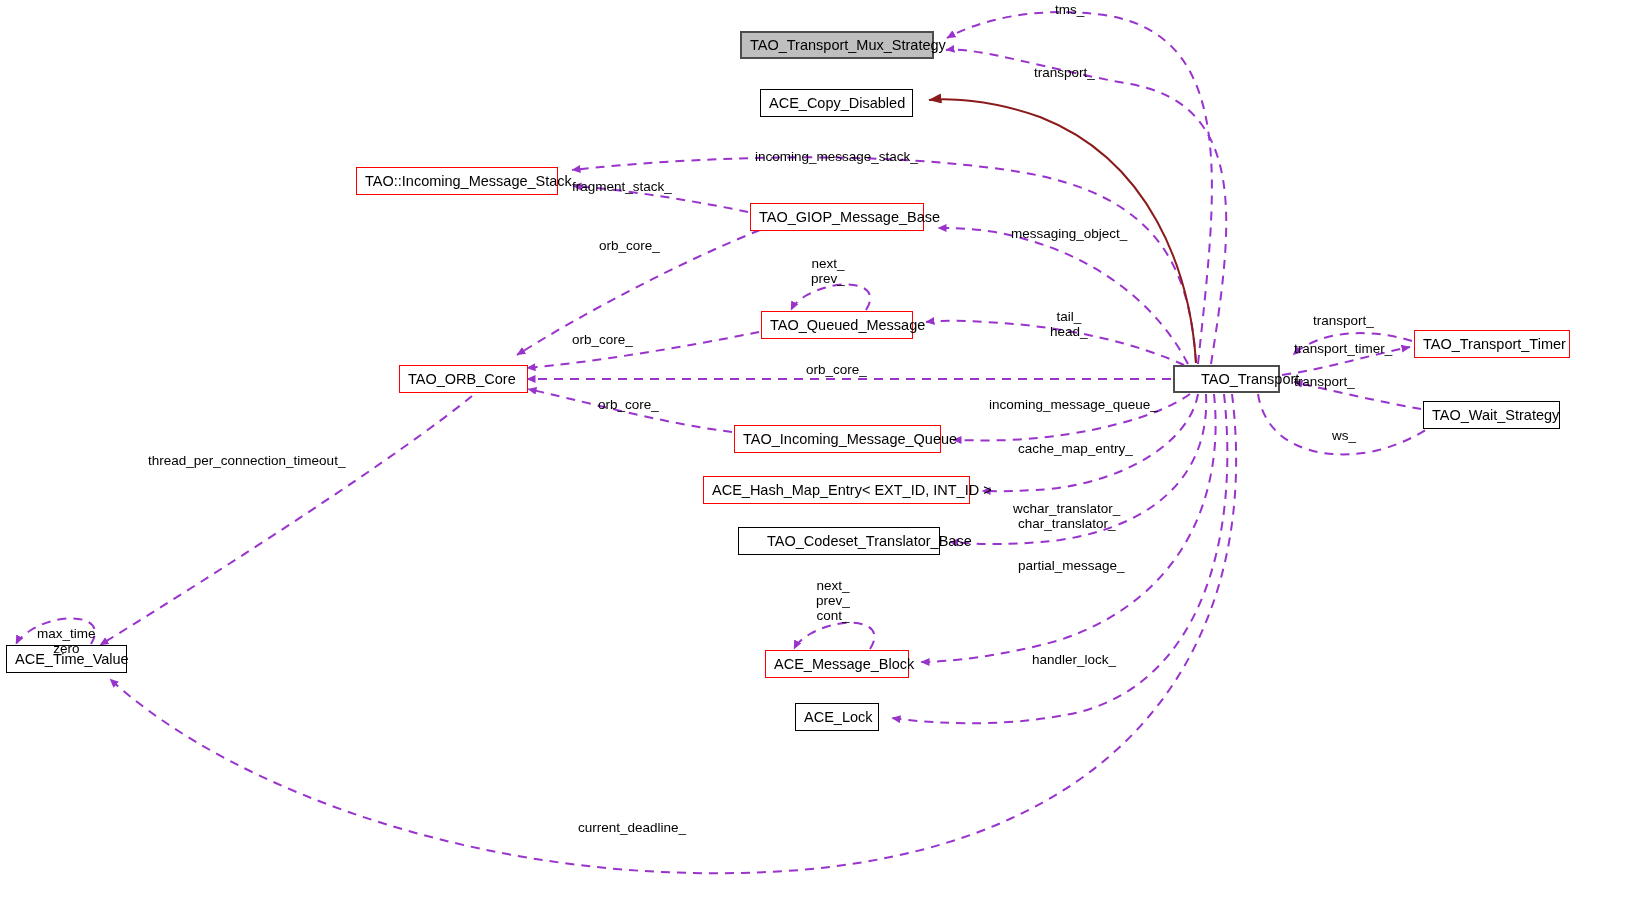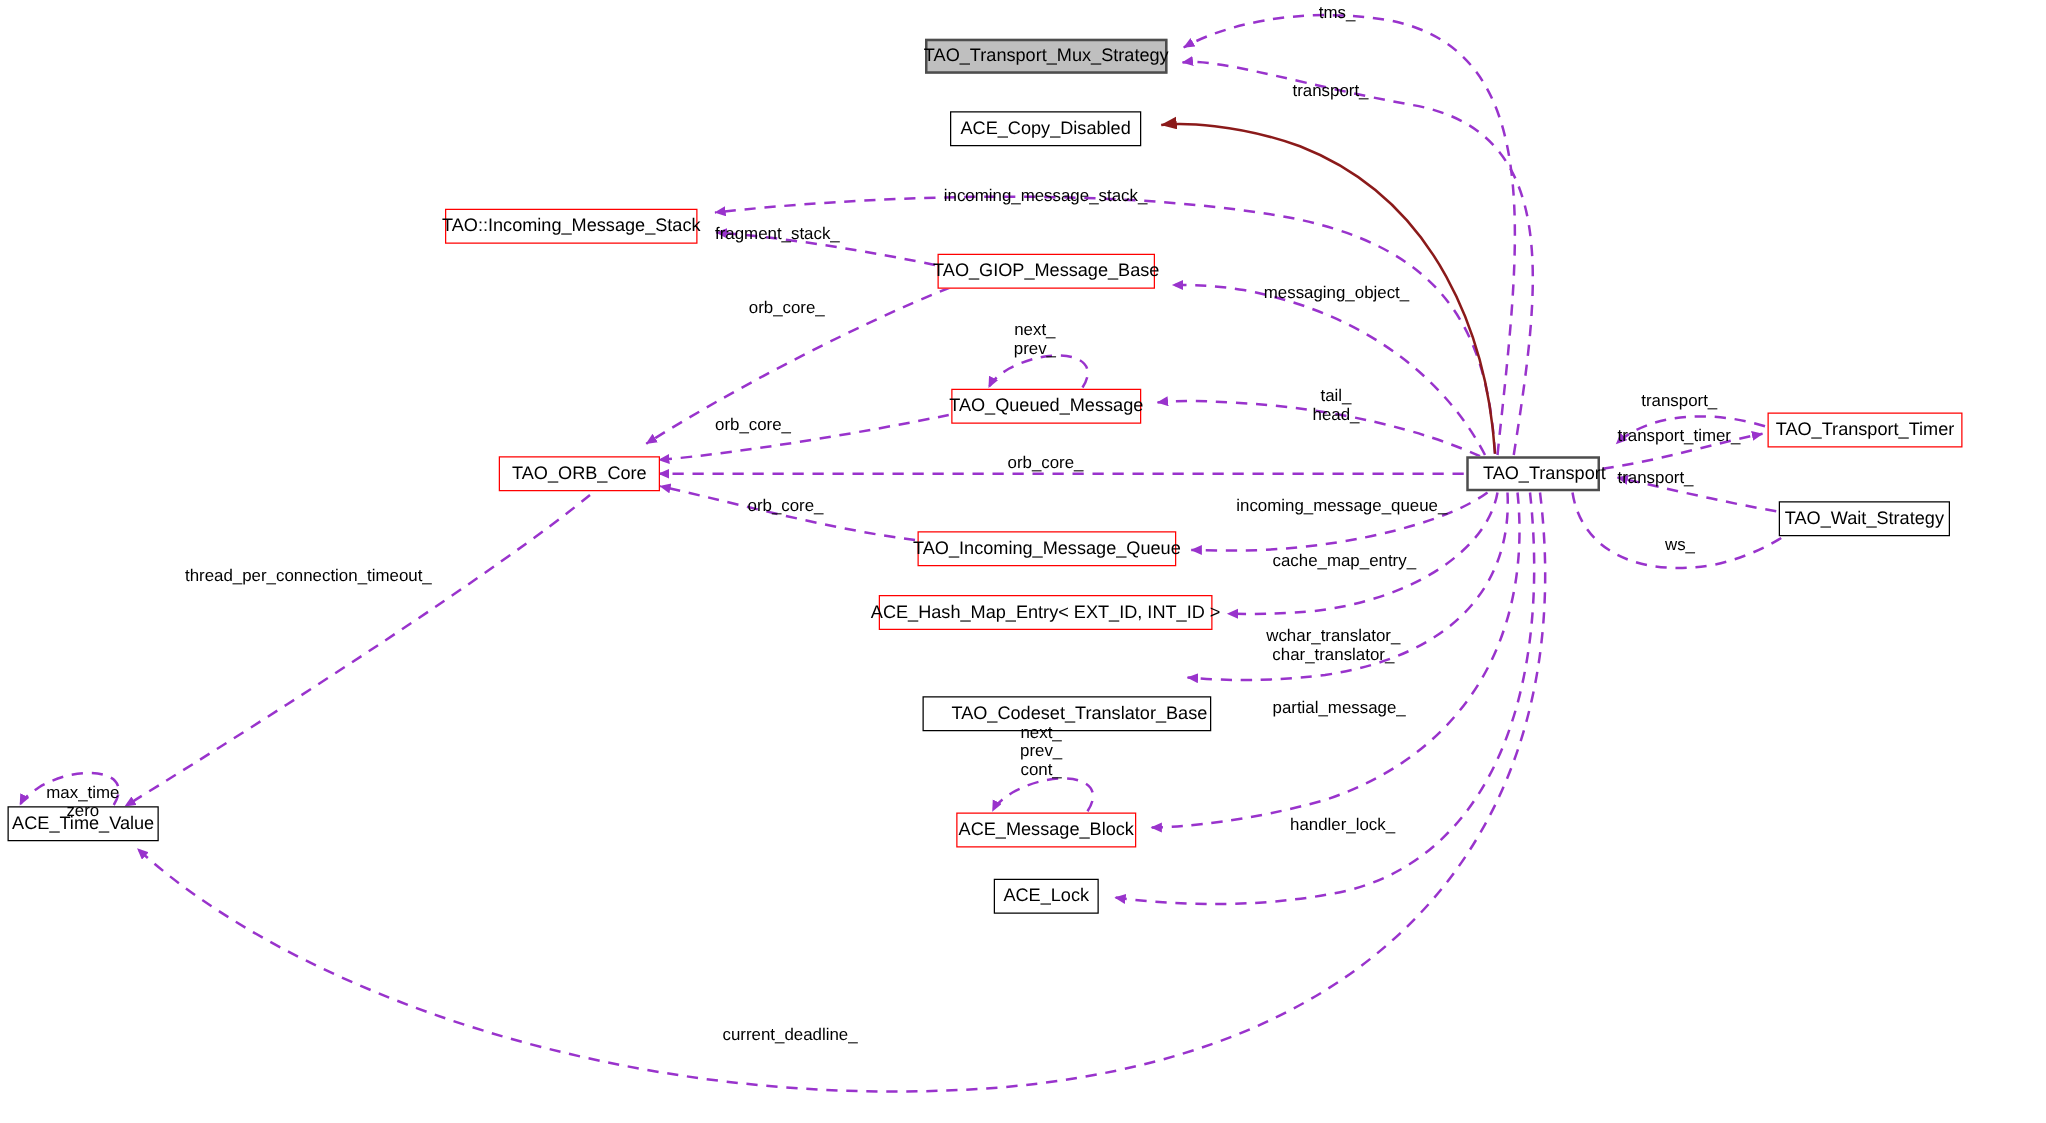--- a/index.html
+++ b/index.html
@@ -22,21 +22,20 @@
     top: 0;
     width: 1637px;
     height: 898px;
     pointer-events: none;
   }
   .node {
     position: absolute;
     box-sizing: border-box;
     display: flex;
     align-items: center;
-    justify-content: center;
     white-space: nowrap;
     font-size: 14.5px;
     color: #000000;
     background: #ffffff;
     border: 1px solid #000000;
     padding: 0 8px;
     line-height: 1;
   }
   .node.red {
     border: 1px solid #ff0000;
@@ -169,21 +168,21 @@
   </div>
 
   <div class="node red" style="left:734px;top:425px;width:207px;height:28px;">
     <span>TAO_Incoming_Message_Queue</span>
   </div>
 
   <div class="node red" style="left:703px;top:476px;width:267px;height:28px;">
     <span>ACE_Hash_Map_Entry&lt; EXT_ID, INT_ID &gt;</span>
   </div>
 
-  <div class="node" style="left:738px;top:557px;width:231px;height:28px;padding-left:28px;">
+  <div class="node" style="left:738px;top:527px;width:202px;height:28px;padding-left:28px;">
     <span>TAO_Codeset_Translator_Base</span>
   </div>
 
   <div class="node red" style="left:765px;top:650px;width:144px;height:28px;">
     <span>ACE_Message_Block</span>
   </div>
 
   <div class="node" style="left:795px;top:703px;width:84px;height:28px;">
     <span>ACE_Lock</span>
   </div>

